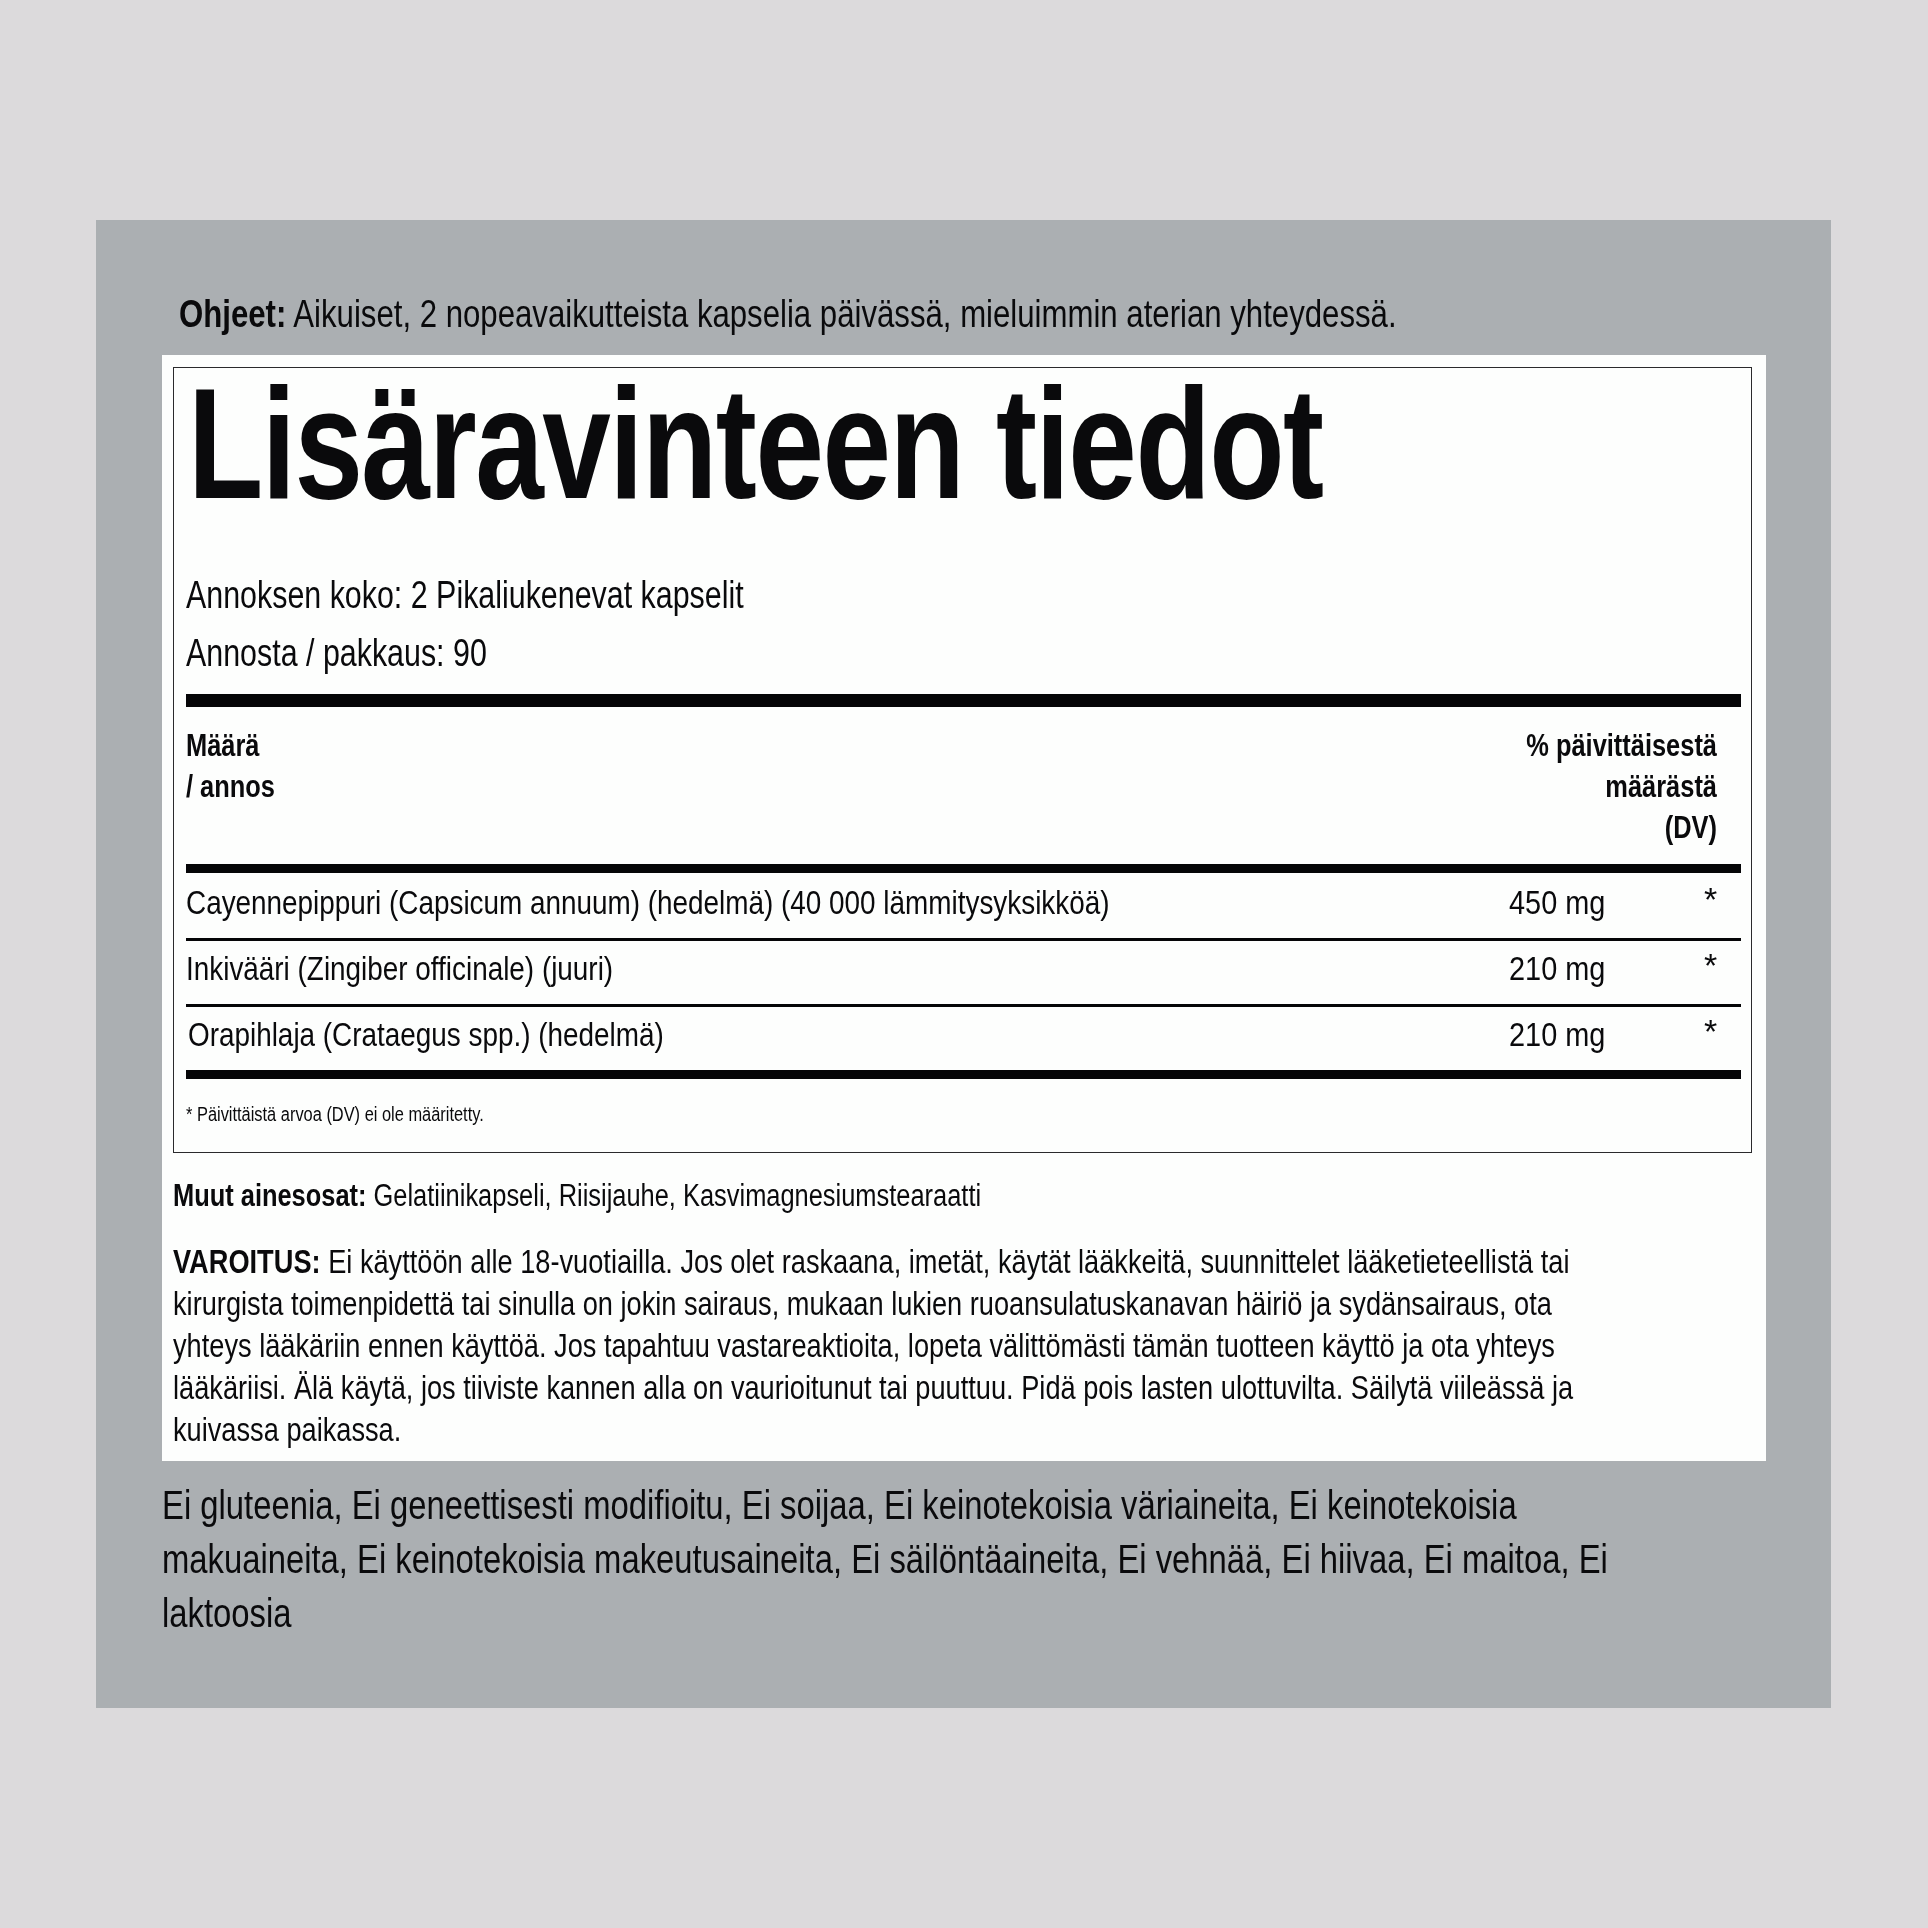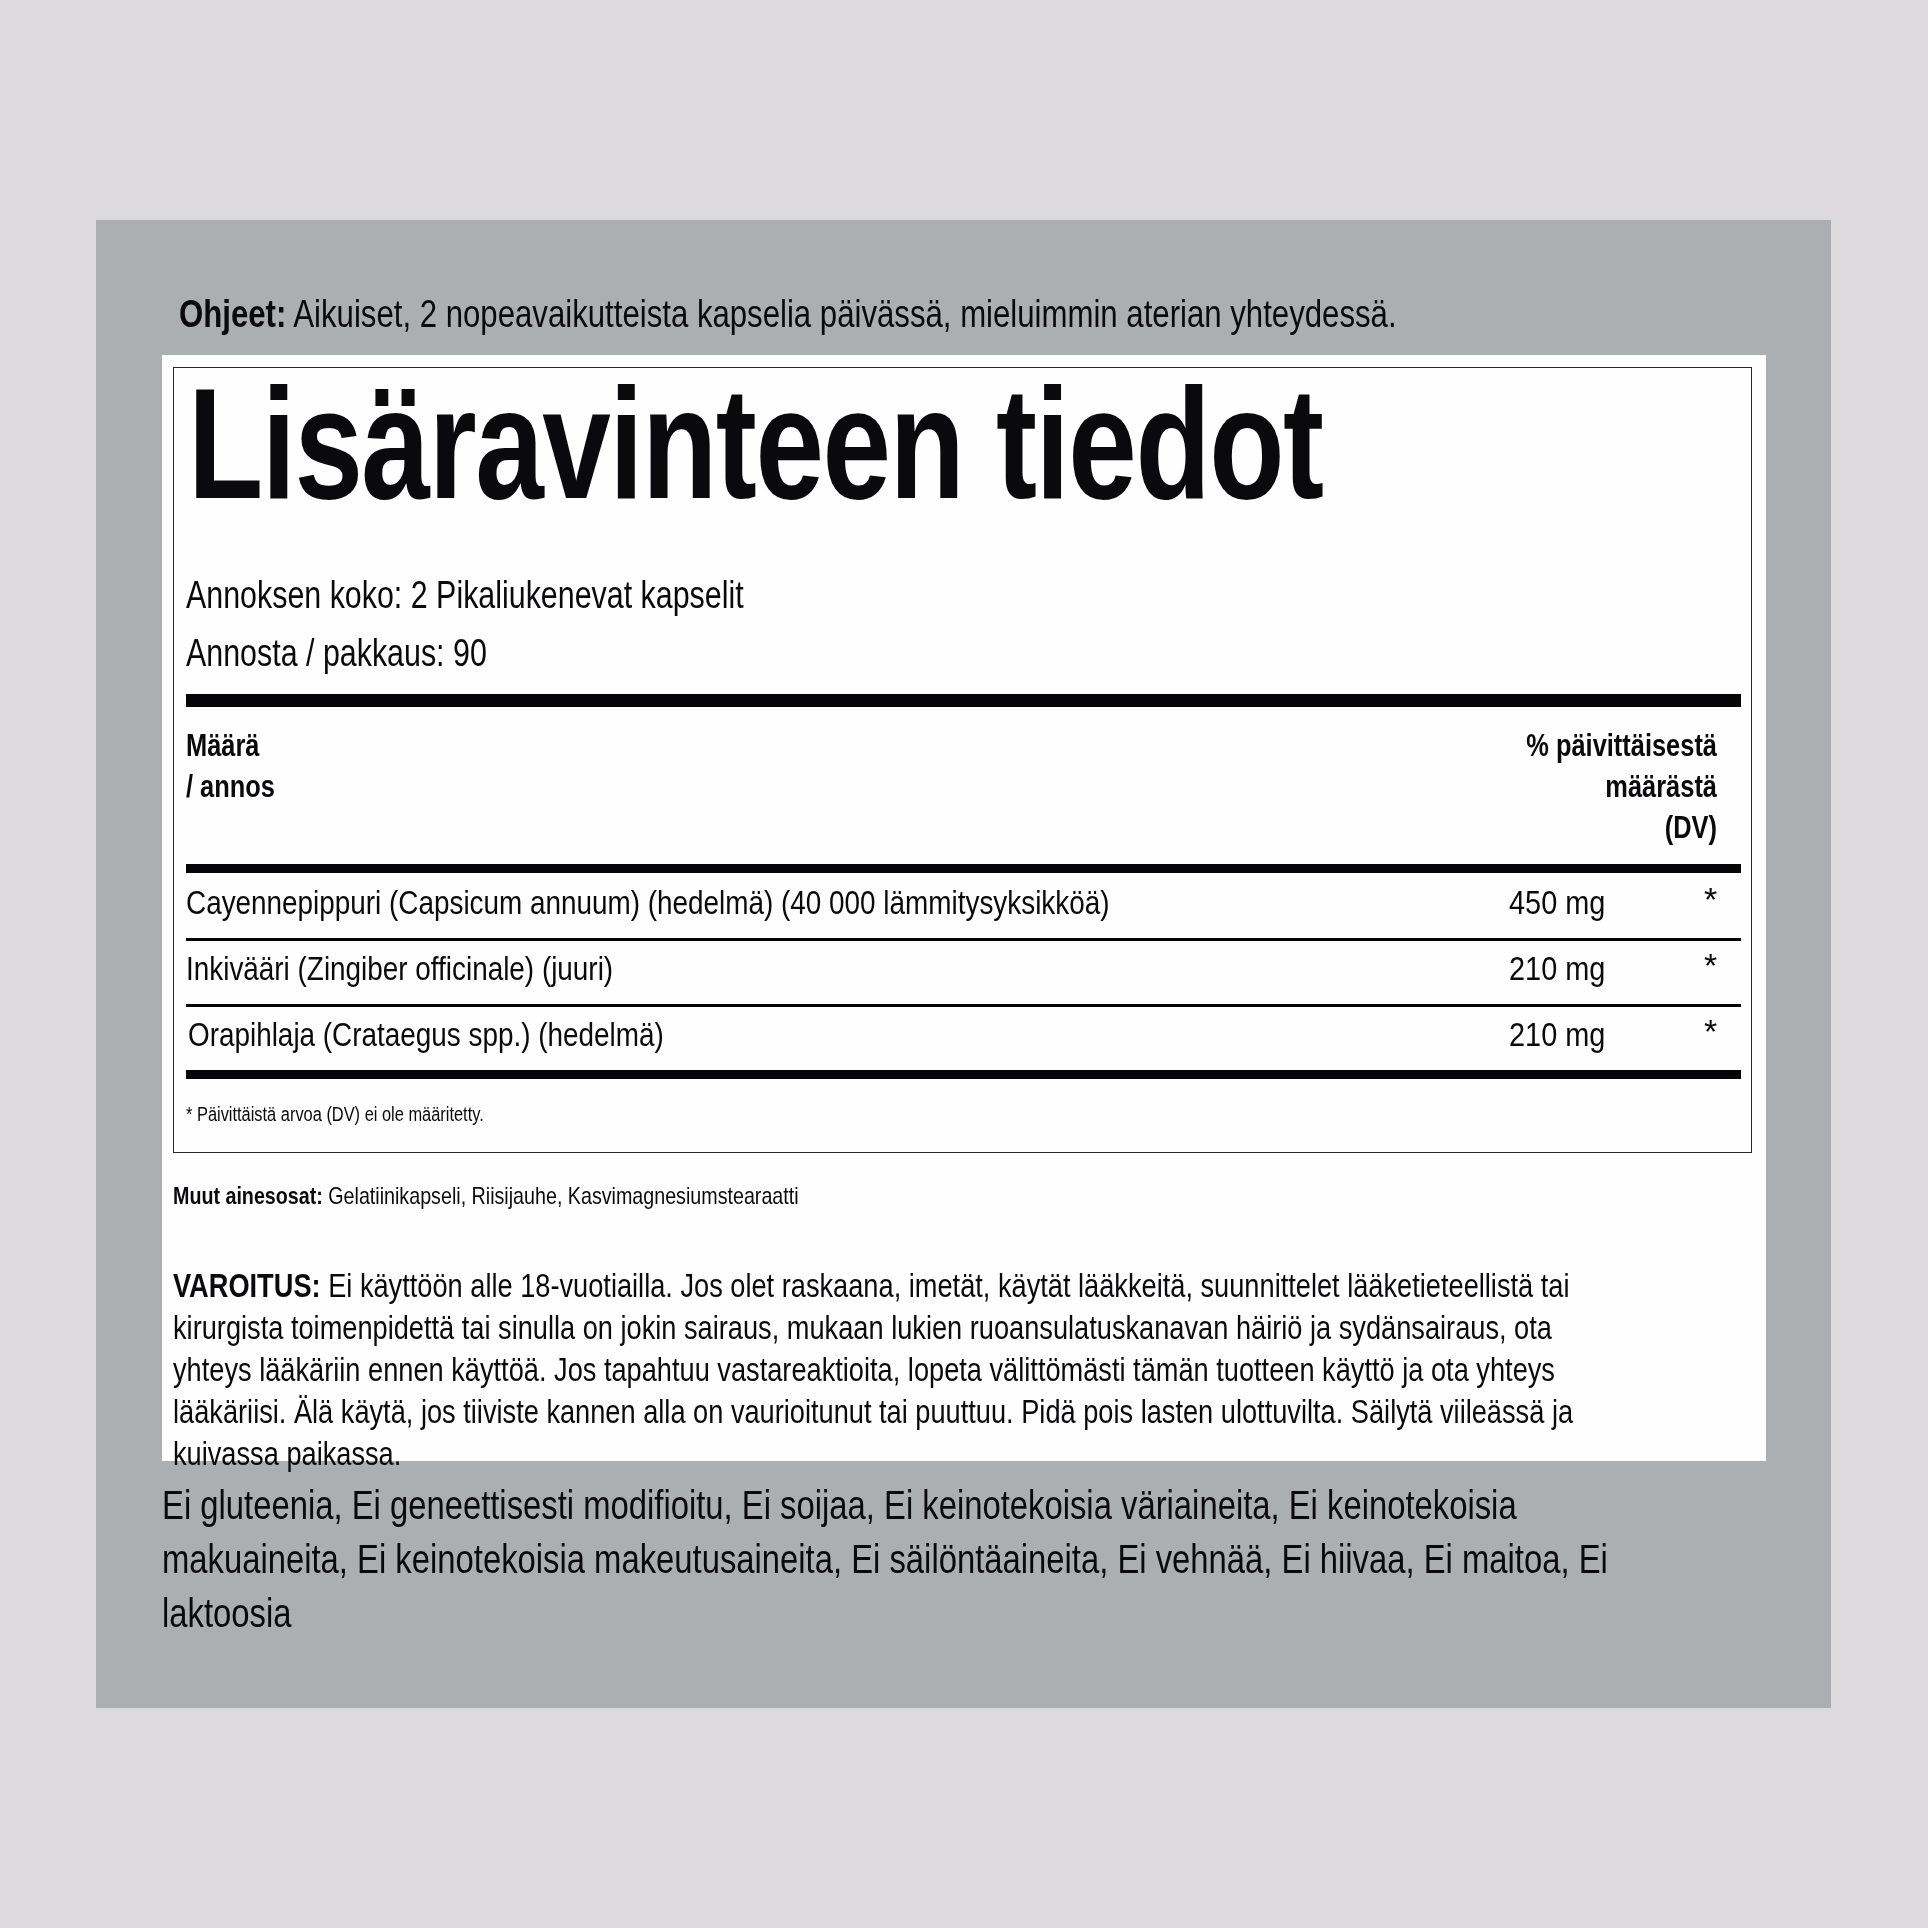--- a/index.html
+++ b/index.html
@@ -96,28 +96,28 @@
   <span class="cond" style="transform:scaleX(0.85);">210 mg</span>
 </div>
 <div class="abs row-text" style="left:1704px; top:1012px;">*</div>
 
 <div class="abs bar" style="left:186px; top:1070px; width:1555px; height:9.4px;"></div>
 
 <div class="abs small" style="left:186px; top:1100px;">
   <span class="cond" style="transform:scaleX(0.82);">* Päivittäistä arvoa (DV) ei ole määritetty.</span>
 </div>
 
-<div class="abs" style="left:173px; top:1177px; font-size:24px; line-height:38px;">
+<div class="abs" style="left:173px; top:1177px; font-size:31px; line-height:38px;">
   <span class="cond" style="transform:scaleX(0.82);">
     <span class="bold">Muut ainesosat:</span>
     <span>Gelatiinikapseli, Riisijauhe, Kasvimagnesiumstearaatti</span>
   </span>
 </div>
 
-<div class="abs warn" style="left:173px; top:1240px;margin-top:24px;">
+<div class="abs warn" style="left:173px; top:1240px;">
   <div class="cond" style="transform:scaleX(0.80);">
     <div><span class="bold">VAROITUS:</span> <span>Ei käyttöön alle 18-vuotiailla. Jos olet raskaana, imetät, käytät lääkkeitä, suunnittelet lääketieteellistä tai</span></div>
     <div>kirurgista toimenpidettä tai sinulla on jokin sairaus, mukaan lukien ruoansulatuskanavan häiriö ja sydänsairaus, ota</div>
     <div>yhteys lääkäriin ennen käyttöä. Jos tapahtuu vastareaktioita, lopeta välittömästi tämän tuotteen käyttö ja ota yhteys</div>
     <div>lääkäriisi. Älä käytä, jos tiiviste kannen alla on vaurioitunut tai puuttuu. Pidä pois lasten ulottuvilta. Säilytä viileässä ja</div>
     <div>kuivassa paikassa.</div>
   </div>
 </div>
 
 <div class="abs freefrom" style="left:162px; top:1478px;">

